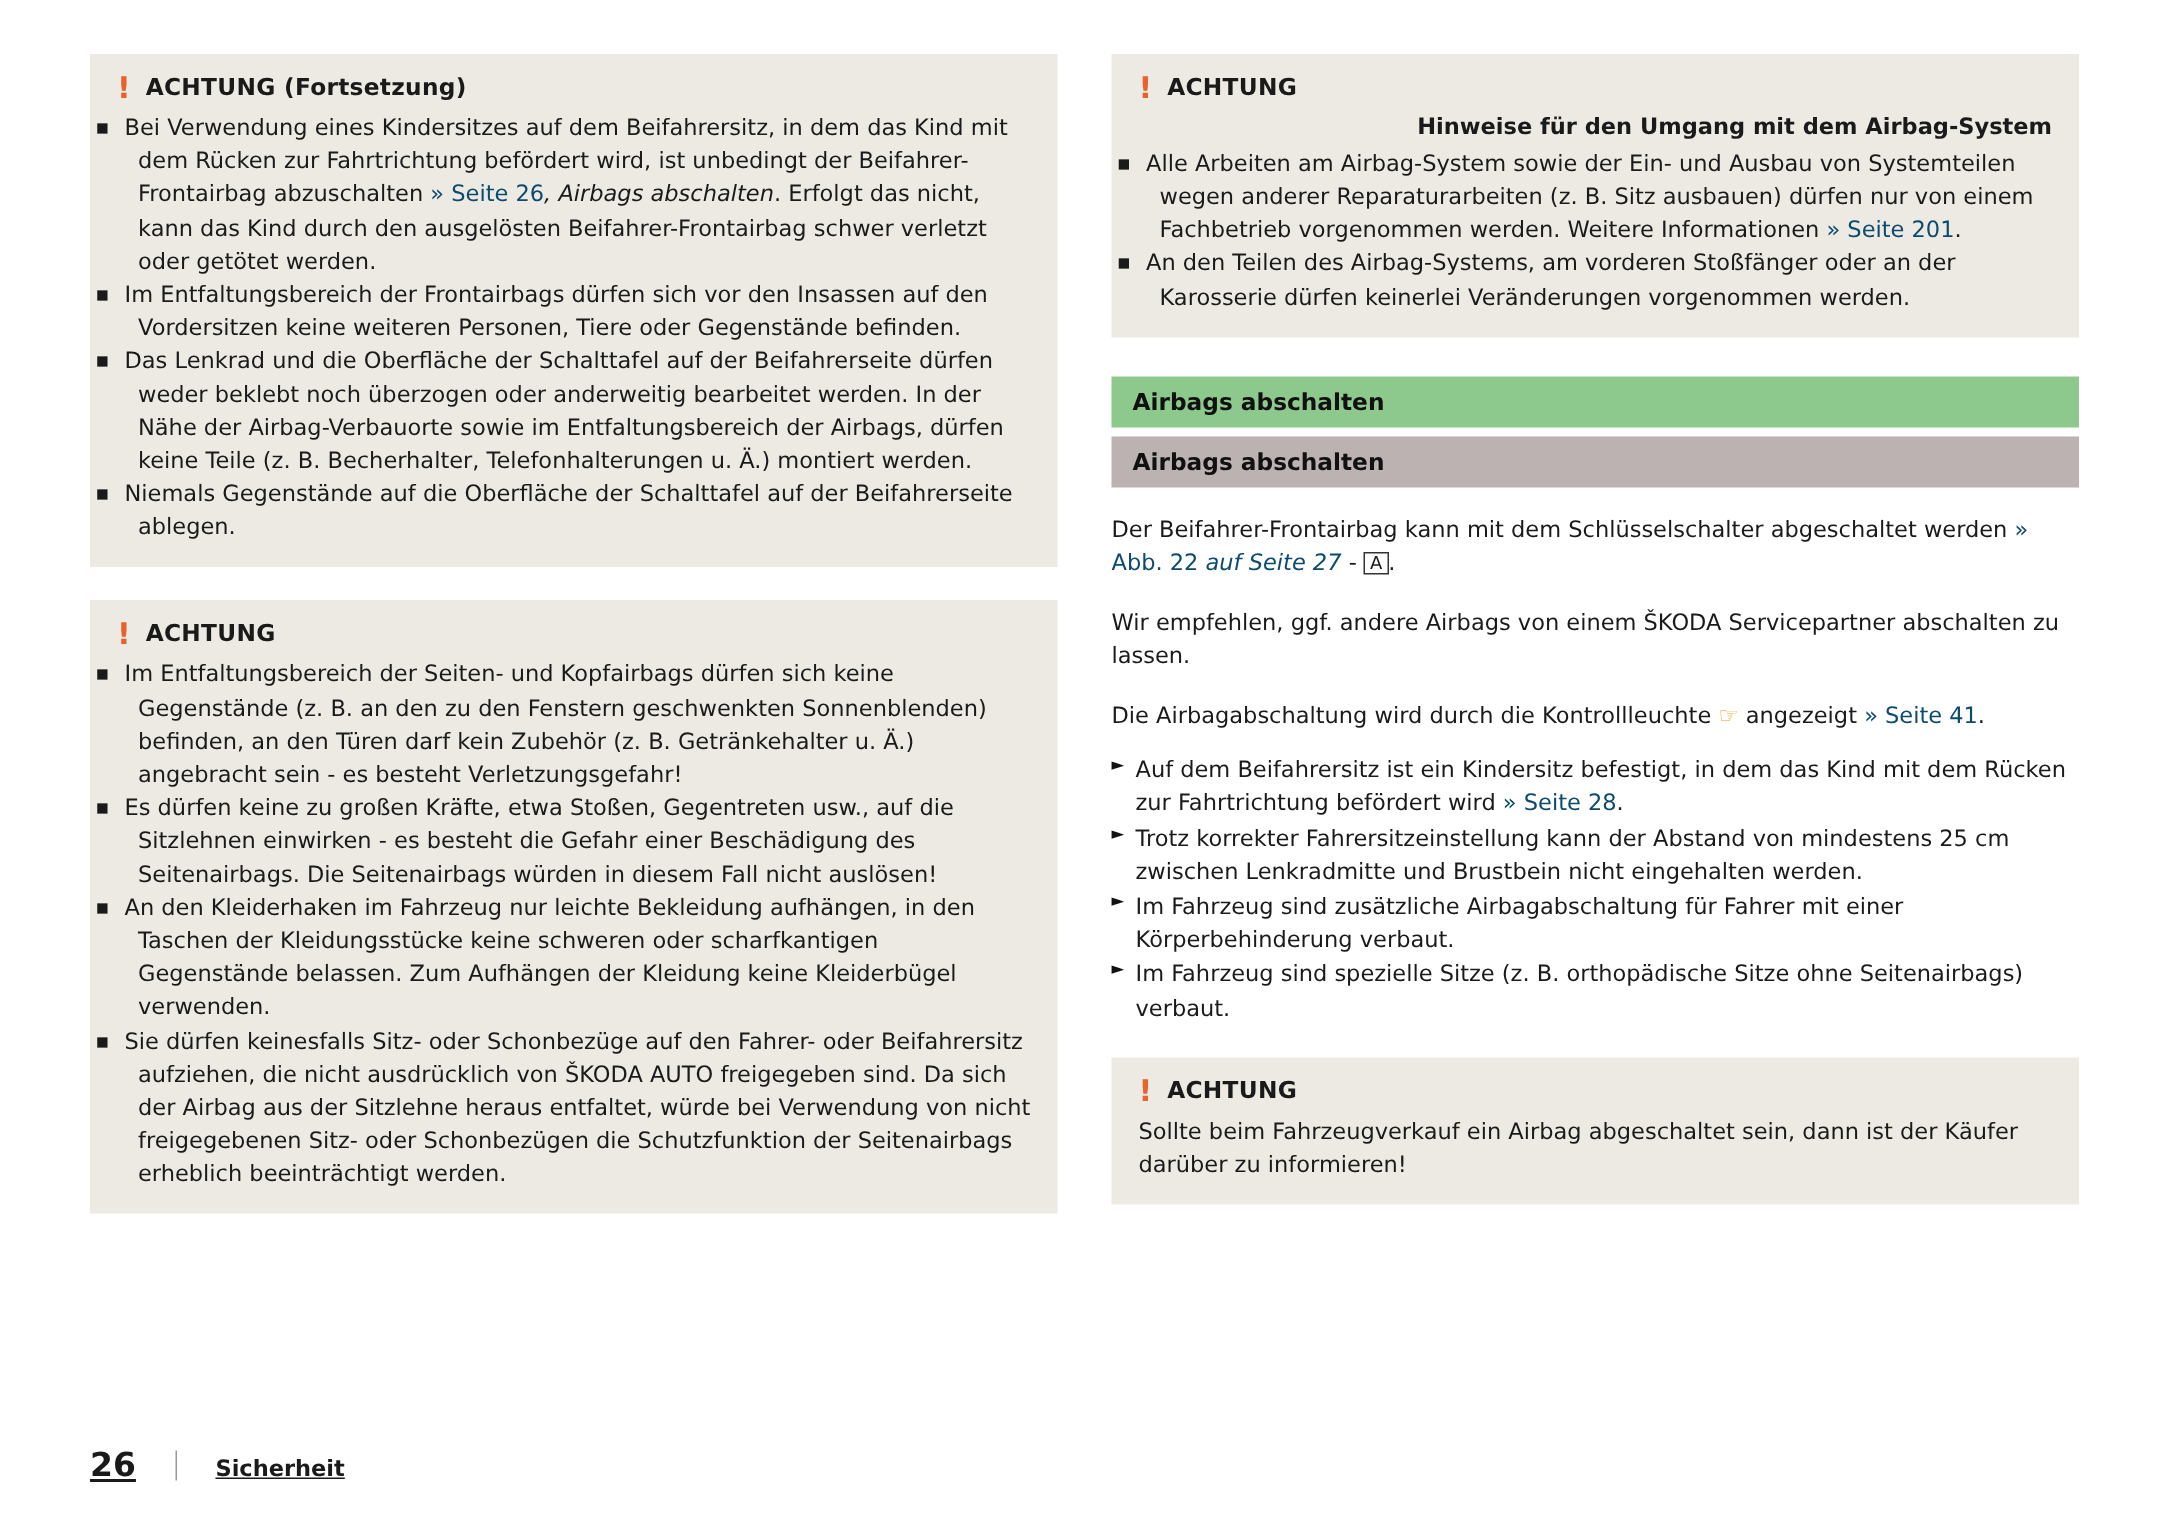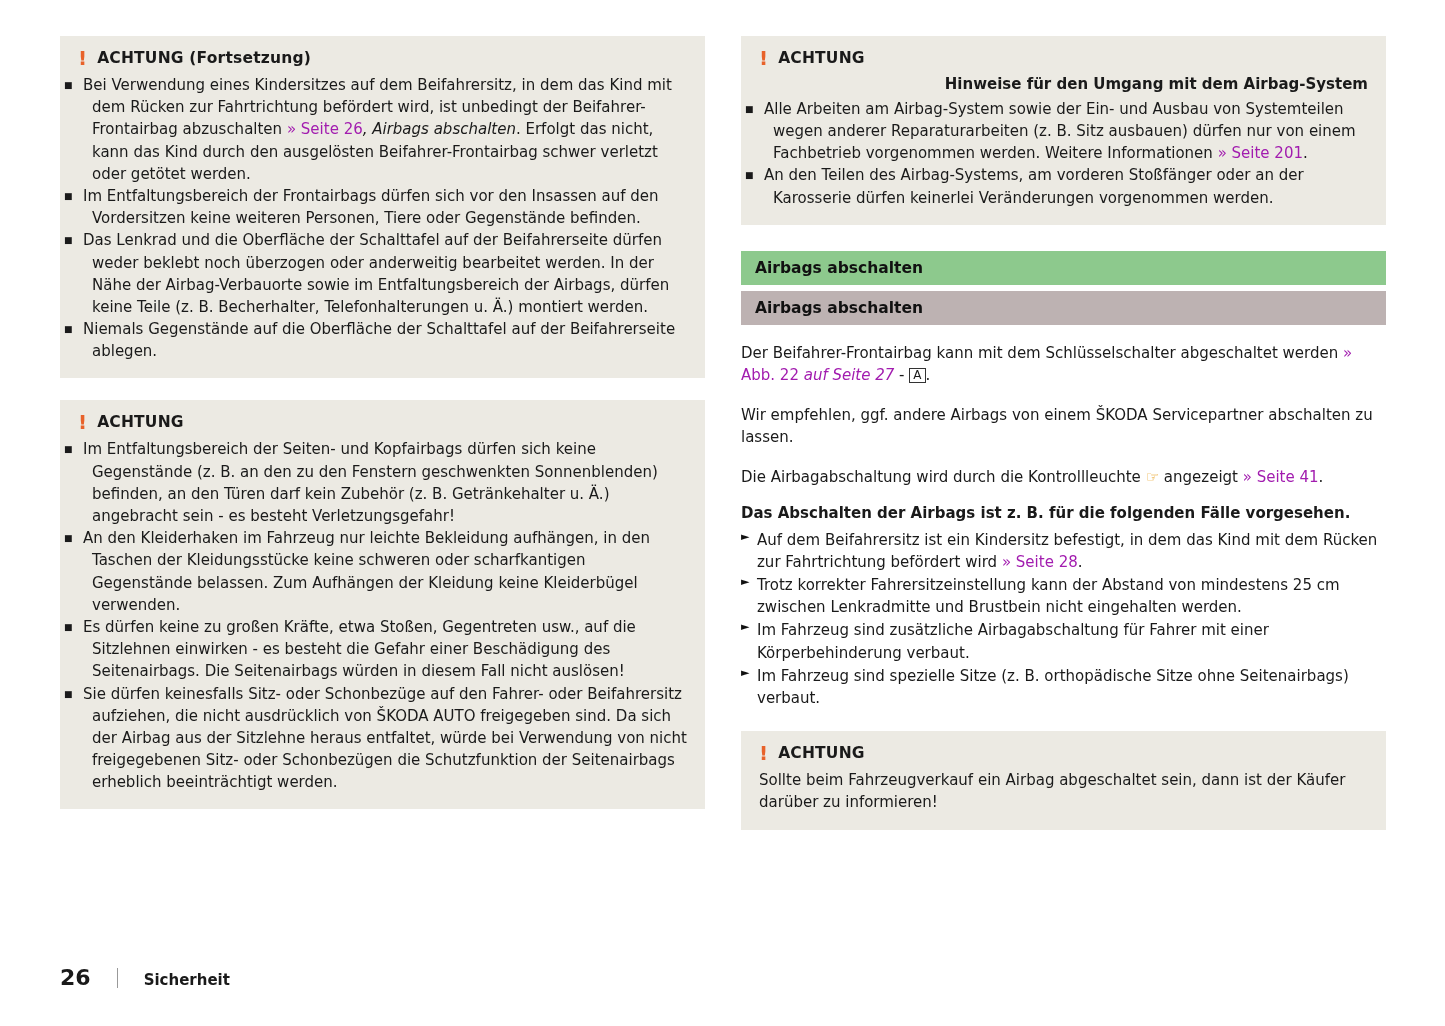--- a/index.html
+++ b/index.html
@@ -103,21 +103,21 @@
     line-height: 1.5;
     margin: 17px 0 14px 0;
   }
   .bold-lead {
     font-weight: bold;
     font-size: 15px;
     line-height: 1.5;
     margin: 0 0 4px 0;
   }
   .ref {
-    color: #a21caf;
+    color: #0c4a6e;
     text-align: center;
   }
   .ital {
     font-style: italic;
   }
   .keybox {
     border: 1px solid #333;
     padding: 0 3px;
     font-size: 12px;
     line-height: 1.1;
@@ -148,20 +148,21 @@
   }
 
   
   .footer {
     position: absolute;
     left: 60px;
     bottom: 36px;
     display: flex;
     align-items: baseline;
     gap: 26px;
+    text-decoration: underline;
   }
   .pagenum {
     font-size: 22px;
     font-weight: bold;
   }
   .footer-sep {
     width: 1px;
     height: 20px;
     background: #999;
     display: inline-block;
@@ -191,22 +192,22 @@
         <p class="bullet"><span class="sq">■</span><span>Das Lenkrad und die Oberfläche der Schalttafel auf der Beifahrerseite dürfen weder beklebt noch überzogen oder anderweitig bearbeitet werden. In der Nähe der Airbag-Verbauorte sowie im Entfaltungsbereich der Airbags, dürfen keine Teile (z. B. Becherhalter, Telefonhalterungen u. Ä.) montiert werden.</span></p>
         <p class="bullet"><span class="sq">■</span><span>Niemals Gegenstände auf die Oberfläche der Schalttafel auf der Beifahrerseite ablegen.</span></p>
       </div>
 
       <div class="note-box">
         <div class="note-head">
           <span class="excl-icon">!</span>
           <span class="note-title">ACHTUNG</span>
         </div>
         <p class="bullet"><span class="sq">■</span><span>Im Entfaltungsbereich der Seiten- und Kopfairbags dürfen sich keine Gegenstände (z. B. an den zu den Fenstern geschwenkten Sonnenblenden) befinden, an den Türen darf kein Zubehör (z. B. Getränkehalter u. Ä.) angebracht sein - es besteht Verletzungsgefahr!</span></p>
+        <p class="bullet"><span class="sq">■</span><span>Es dürfen keine zu großen Kräfte, etwa Stoßen, Gegentreten usw., auf die Sitzlehnen einwirken - es besteht die Gefahr einer Beschädigung des Seitenairbags. Die Seitenairbags würden in diesem Fall nicht auslösen!</span></p>
         <p class="bullet"><span class="sq">■</span><span>An den Kleiderhaken im Fahrzeug nur leichte Bekleidung aufhängen, in den Taschen der Kleidungsstücke keine schweren oder scharfkantigen Gegenstände belassen. Zum Aufhängen der Kleidung keine Kleiderbügel verwenden.</span></p>
-        <p class="bullet"><span class="sq">■</span><span>Es dürfen keine zu großen Kräfte, etwa Stoßen, Gegentreten usw., auf die Sitzlehnen einwirken - es besteht die Gefahr einer Beschädigung des Seitenairbags. Die Seitenairbags würden in diesem Fall nicht auslösen!</span></p>
         <p class="bullet"><span class="sq">■</span><span>Sie dürfen keinesfalls Sitz- oder Schonbezüge auf den Fahrer- oder Beifahrersitz aufziehen, die nicht ausdrücklich von ŠKODA AUTO freigegeben sind. Da sich der Airbag aus der Sitzlehne heraus entfaltet, würde bei Verwendung von nicht freigegebenen Sitz- oder Schonbezügen die Schutzfunktion der Seitenairbags erheblich beeinträchtigt werden.</span></p>
       </div>
 
     </div>
 
     <div class="col">
 
       <div class="note-box">
         <div class="note-head">
           <span class="excl-icon">!</span>
@@ -219,21 +220,20 @@
 
       <div class="h-green">Airbags abschalten</div>
       <div class="h-grey">Airbags abschalten</div>
 
       <p class="body-p"><span>Der Beifahrer-Frontairbag kann mit dem Schlüsselschalter abgeschaltet werden </span><span class="ref">» Abb. 22</span><span class="ital ref"> auf Seite 27</span><span> - </span><span class="keybox">A</span><span>.</span></p>
 
       <p class="body-p">Wir empfehlen, ggf. andere Airbags von einem ŠKODA Servicepartner abschalten zu lassen.</p>
 
       <p class="body-p"><span>Die Airbagabschaltung wird durch die Kontrollleuchte </span><span class="figicon">☞</span><span> angezeigt </span><span class="ref">» Seite 41</span><span>.</span></p>
 
-      <p class="bold-lead">Das Abschalten der Airbags ist z. B. für die folgenden Fälle vorgesehen.</p>
 
       <ul class="arrow-list">
         <li><span class="tri">►</span><span>Auf dem Beifahrersitz ist ein Kindersitz befestigt, in dem das Kind mit dem Rücken zur Fahrtrichtung befördert wird </span><span class="ref">» Seite 28</span><span>.</span></li>
         <li><span class="tri">►</span><span>Trotz korrekter Fahrersitzeinstellung kann der Abstand von mindestens 25 cm zwischen Lenkradmitte und Brustbein nicht eingehalten werden.</span></li>
         <li><span class="tri">►</span><span>Im Fahrzeug sind zusätzliche Airbagabschaltung für Fahrer mit einer Körperbehinderung verbaut.</span></li>
         <li><span class="tri">►</span><span>Im Fahrzeug sind spezielle Sitze (z. B. orthopädische Sitze ohne Seitenairbags) verbaut.</span></li>
       </ul>
 
       <div class="note-box" style="margin-top:22px;">
         <div class="note-head">

